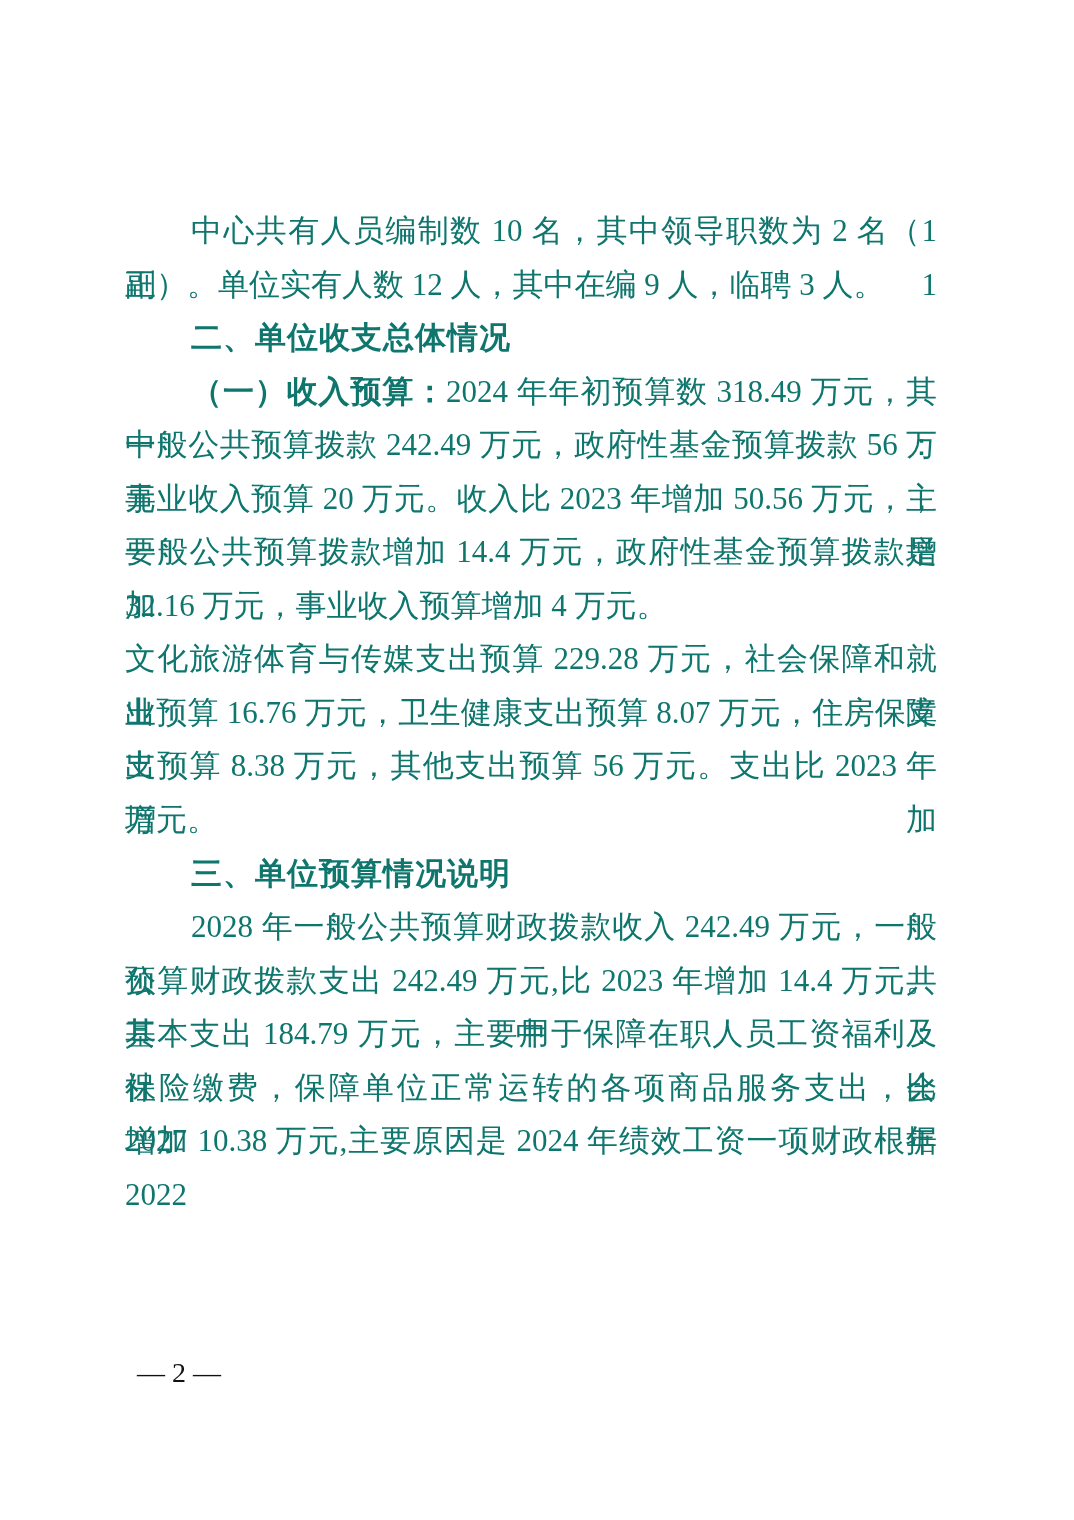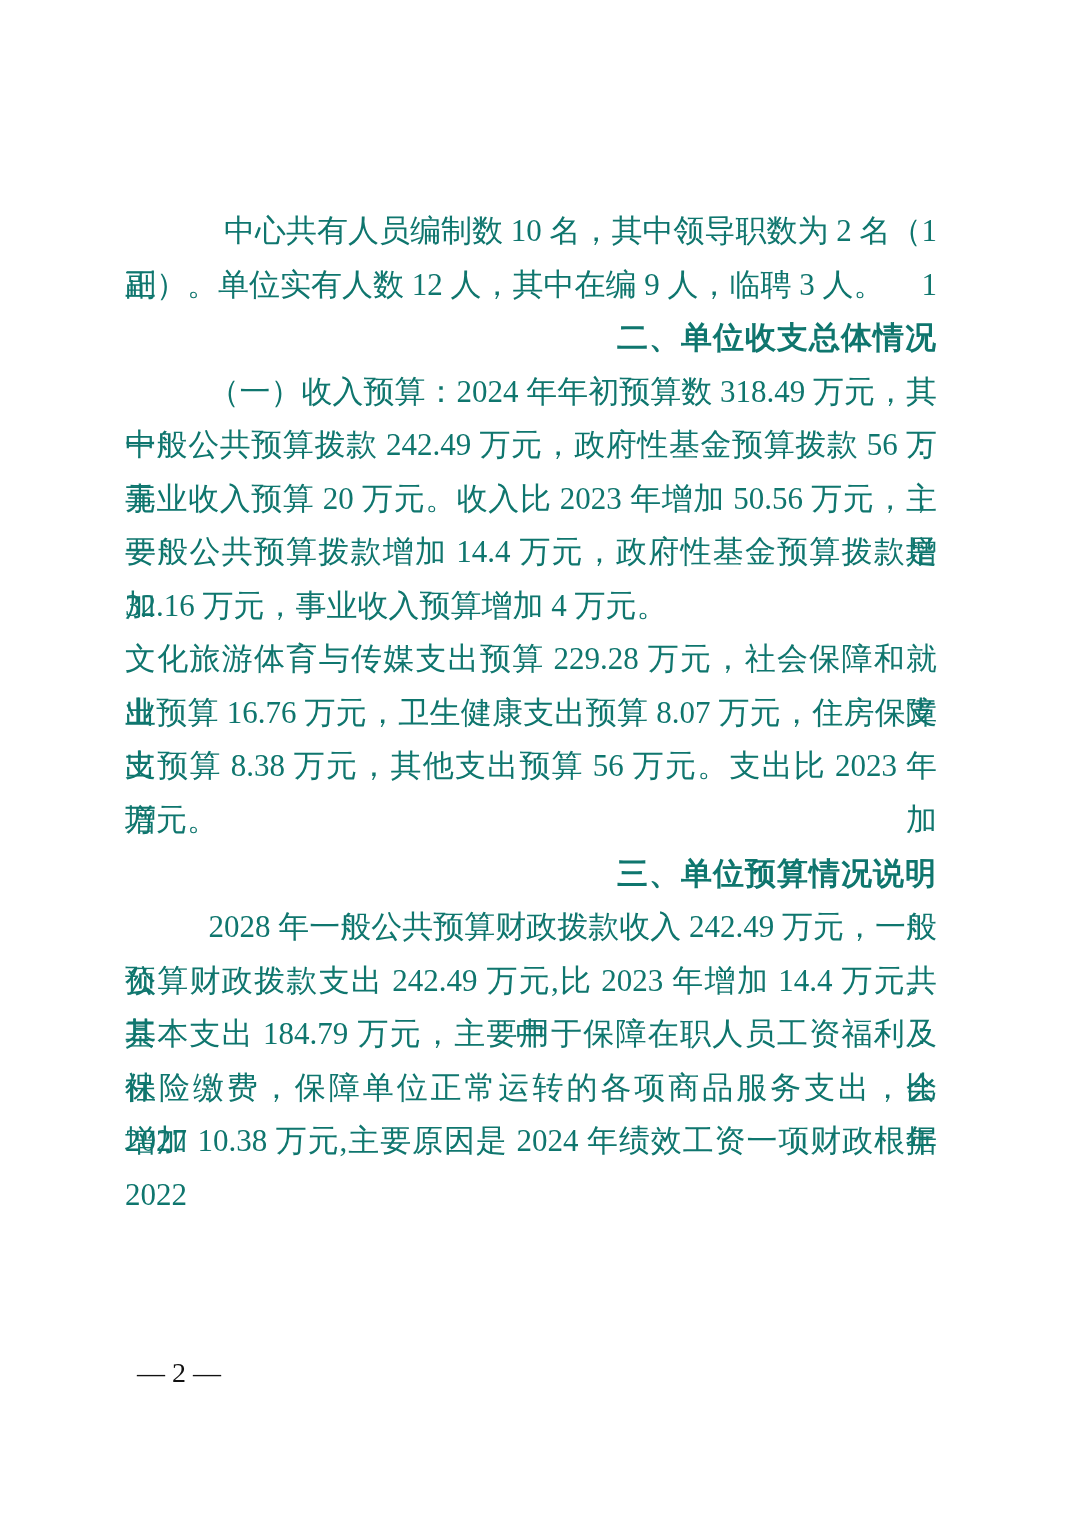--- a/index.html
+++ b/index.html
@@ -24,28 +24,28 @@
     font-size: 31px;
     font-family: "Liberation Serif", "DejaVu Serif", serif;
     color: #0f766e;
     white-space: normal;
     overflow: visible;
   }
   .just {
     text-align: justify;
     text-align-last: justify;
   }
-  .indent { text-indent: 66px; text-align: right; }
+  .indent { text-indent: 66px; }
   .heading {
     font-family: "Liberation Sans", "DejaVu Sans", sans-serif;
     font-weight: 700;
     font-size: 31px;
     letter-spacing: 1px;
   }
-  .lead { font-weight: 400; }
+  .lead { font-weight: 700; }
   .pagenum {
     position: absolute;
     left: 137px;
     top: 1346px;
     height: 53px;
     line-height: 53px;
     font-size: 28px;
     font-family: "Liberation Serif", "DejaVu Serif", serif;
     color: #111111;
   }

